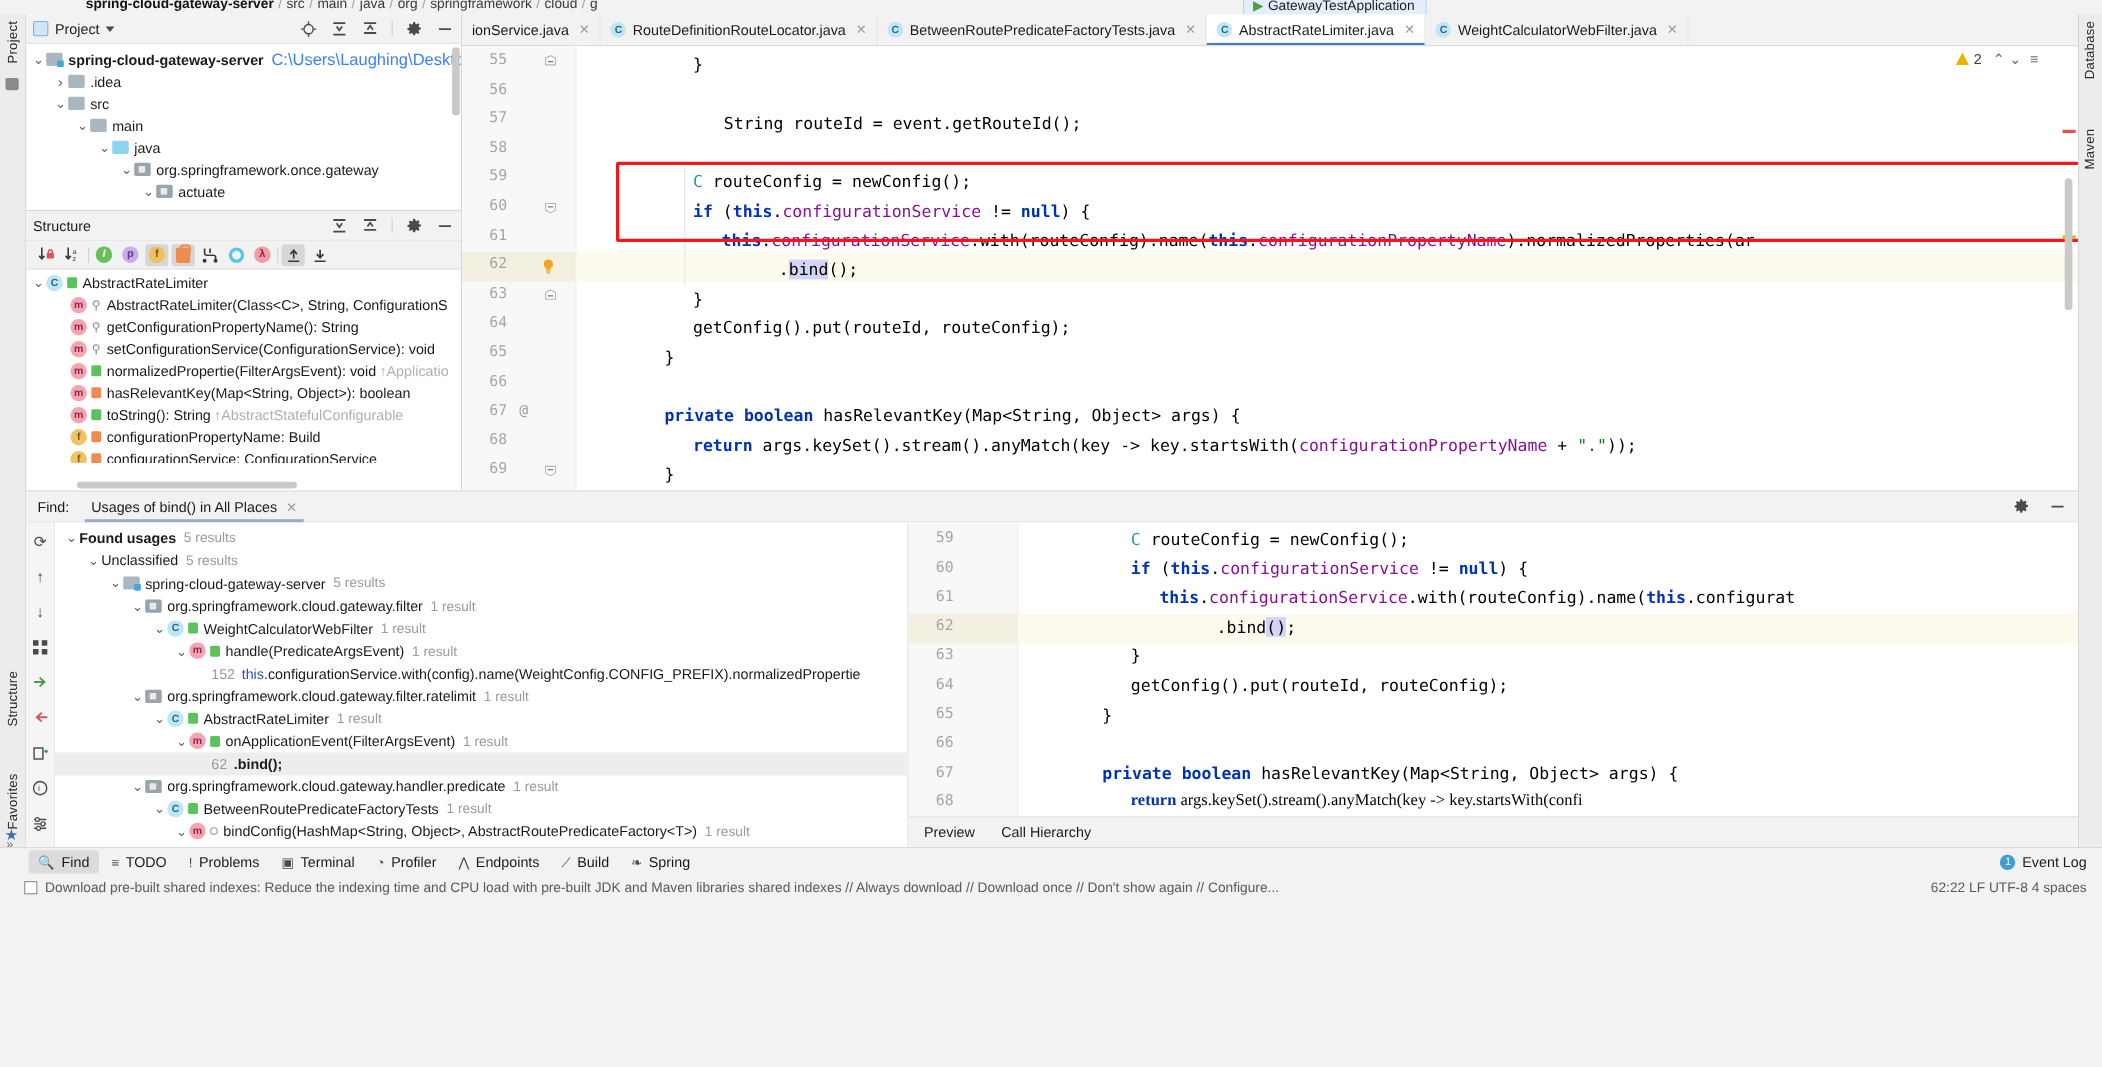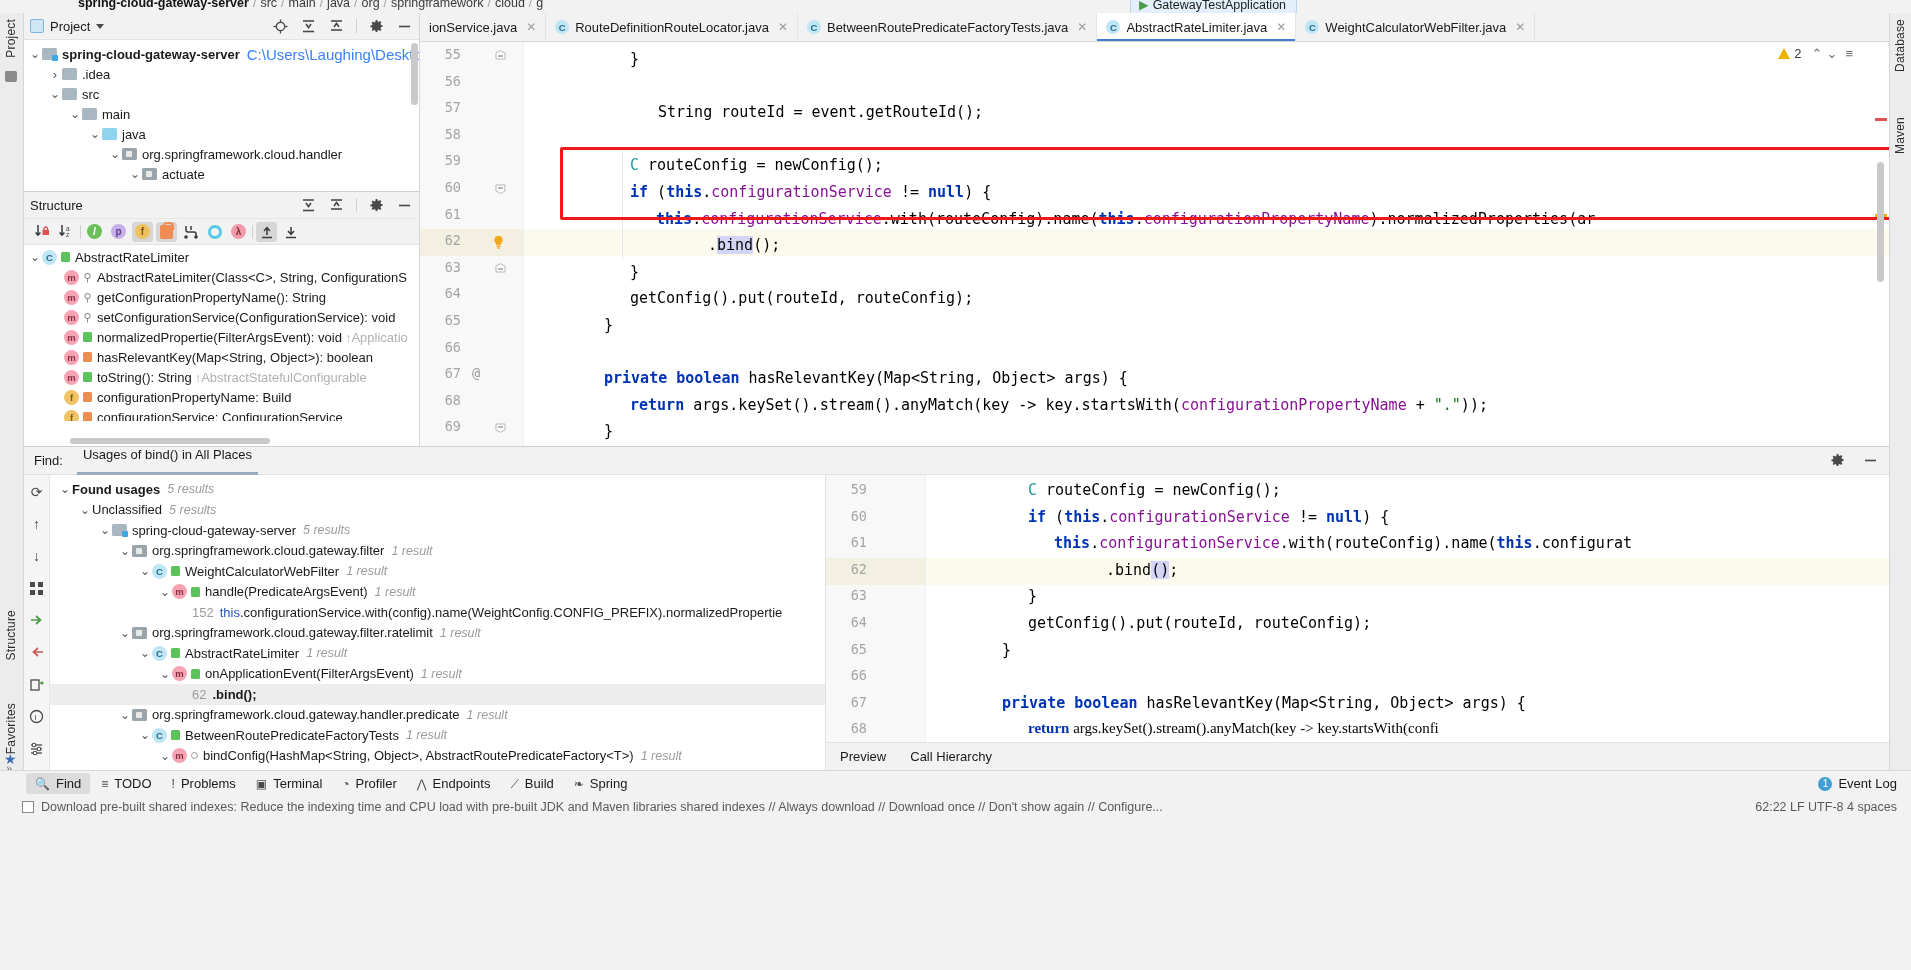--- a/index.html
+++ b/index.html
@@ -199,35 +199,35 @@
   
   .findwin {
     position: absolute; left: 24px; top: 446px; width: 1865px; height: 324px;
     background: #ffffff; border-top: 1px solid #d0d0d0;
   }
   .findhdr {
     height: 28px; background: #f2f2f2; border-bottom: 1px solid #e2e2e2; display: flex;
     align-items: center; padding: 0 10px; position: relative;
   }
   .findhdr .lbl { font-size: 13px; color: #1a1a1a; margin-right: 14px; }
-  .findtab { position: relative; height: 28px; display: flex; gap: 8px;
-             padding: 0 6px; font-size: 13px; flex-direction: column; }
+  .findtab { position: relative; height: 28px; display: flex; align-items: center; gap: 8px;
+             padding: 0 6px; font-size: 13px; }
   .findtab::after { content:''; position:absolute; left:0; right:0; bottom:0; height:3px; background:#9aacbd; }
   .findtab .x { color: #9a9a9a; font-size: 12px; }
   .findhdr .tools { position: absolute; right: 10px; display: flex; align-items: center; gap: 16px; }
 
   .findbody { position: absolute; left: 0; top: 28px; right: 0; bottom: 0; display: flex; }
   .findside { width: 26px; background: #f5f5f5; border-right: 1px solid #e8e8e8; padding-top: 8px;
               display: flex; flex-direction: column; align-items: center; gap: 14px; }
   .fsbtn { width: 18px; height: 18px; display: flex; align-items: center; justify-content: center;
            color: #4a4a4a; font-size: 14px; }
   .findtree { width: 775px; background: #fff; overflow: hidden; position: relative; padding-top: 4px; }
   .frow { display: flex; align-items: center; height: 20.5px; white-space: nowrap; font-size: 13px; }
   .frow.sel { background: #ededed; }
-  .fcount { color: #9b9b9b; margin-left: 7px; font-size: 12.5px; font-style: italic; }
+  .fcount { color: #9b9b9b; margin-left: 7px; font-size: 12.5px; }
   .fbold { font-weight: bold; }
   .flineno { color: #9b9b9b; margin-right: 6px; font-family: "Liberation Sans", sans-serif; }
   .fthis { color: #2a52be; }
 
   .previewpane { flex: 1; background: #fff; border-left: 1px solid #e0e0e0; position: relative;
                  overflow: hidden; }
   .pvgutter { position: absolute; left: 0; top: 0; width: 100px; height: 100%; background: #f8f8f8;
               border-right: 1px solid #efefef; }
   .pvnum { position: absolute; right: 58px; font-family: "DejaVu Sans Mono", monospace; font-size: 13.5px;
            color: #a5a5a5; }
@@ -359,21 +359,21 @@
           <span class="tlabel">main</span>
         </div>
         <div class="trow" style="padding-left: 64px;">
           <span class="tw" style="font-size: 12px;">⌄</span>
           <span class="fold src"></span>
           <span class="tlabel">java</span>
         </div>
         <div class="trow" style="padding-left: 84px;">
           <span class="tw" style="font-size: 12px;">⌄</span>
           <span class="fold pkg"></span>
-          <span class="tlabel">org.springframework.cloud.handler</span>
+          <span class="tlabel">org.springframework.once.gateway</span>
         </div>
         <div class="trow" style="padding-left: 104px;">
           <span class="tw" style="font-size: 12px;">⌄</span>
           <span class="fold pkg"></span>
           <span class="tlabel">actuate</span>
         </div>
       </div>
     <div class="vscroll"></div>
   </div>
 

